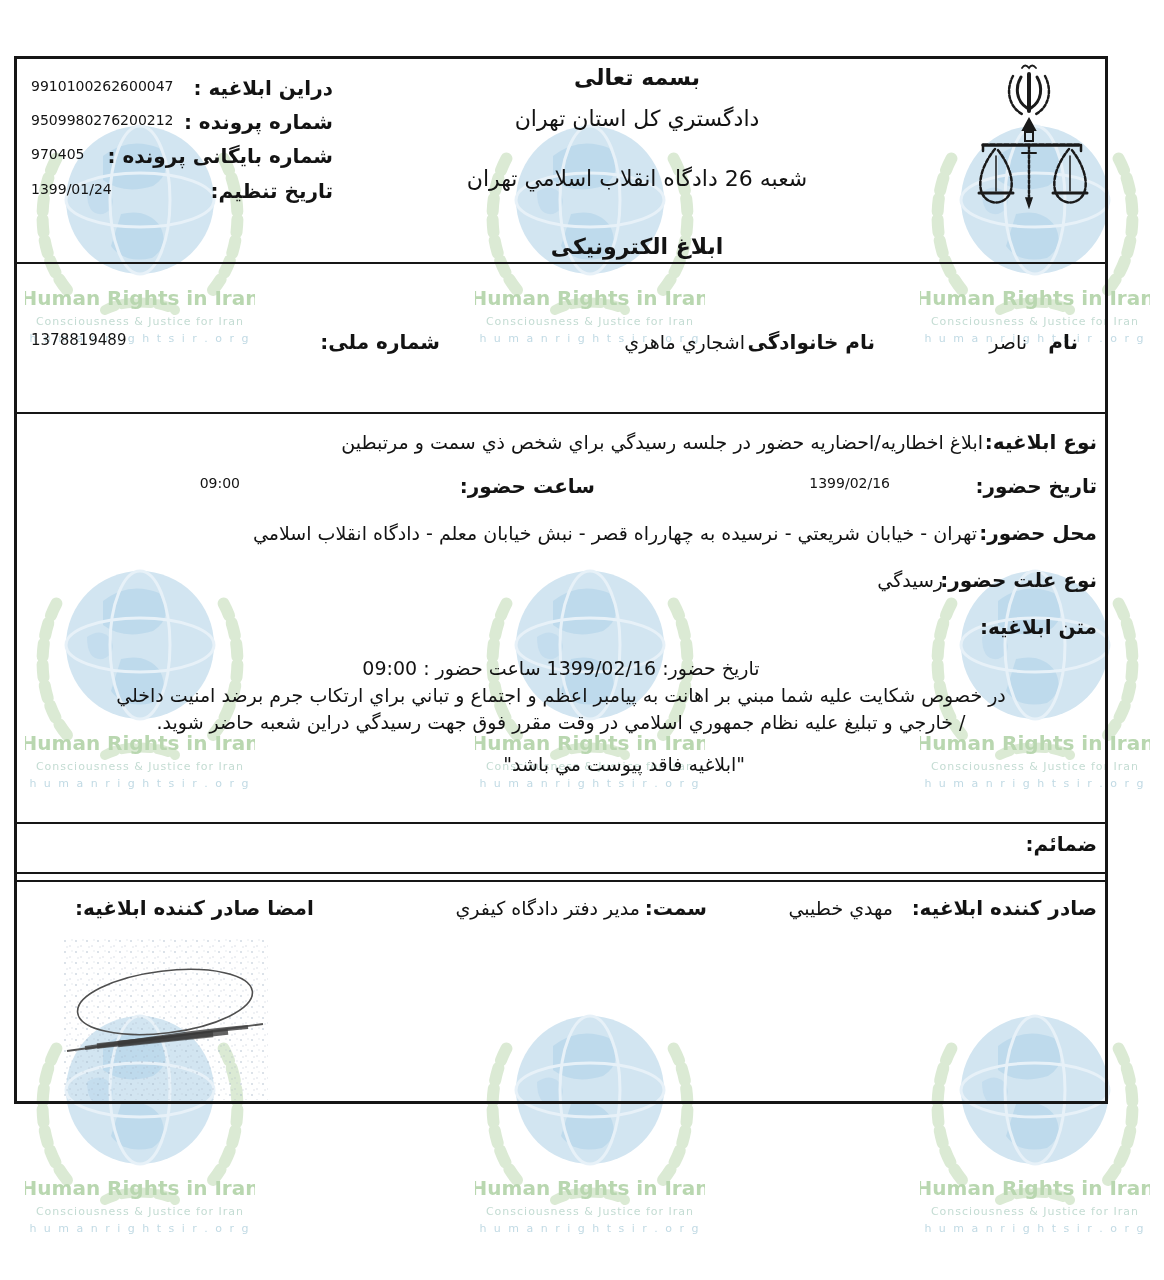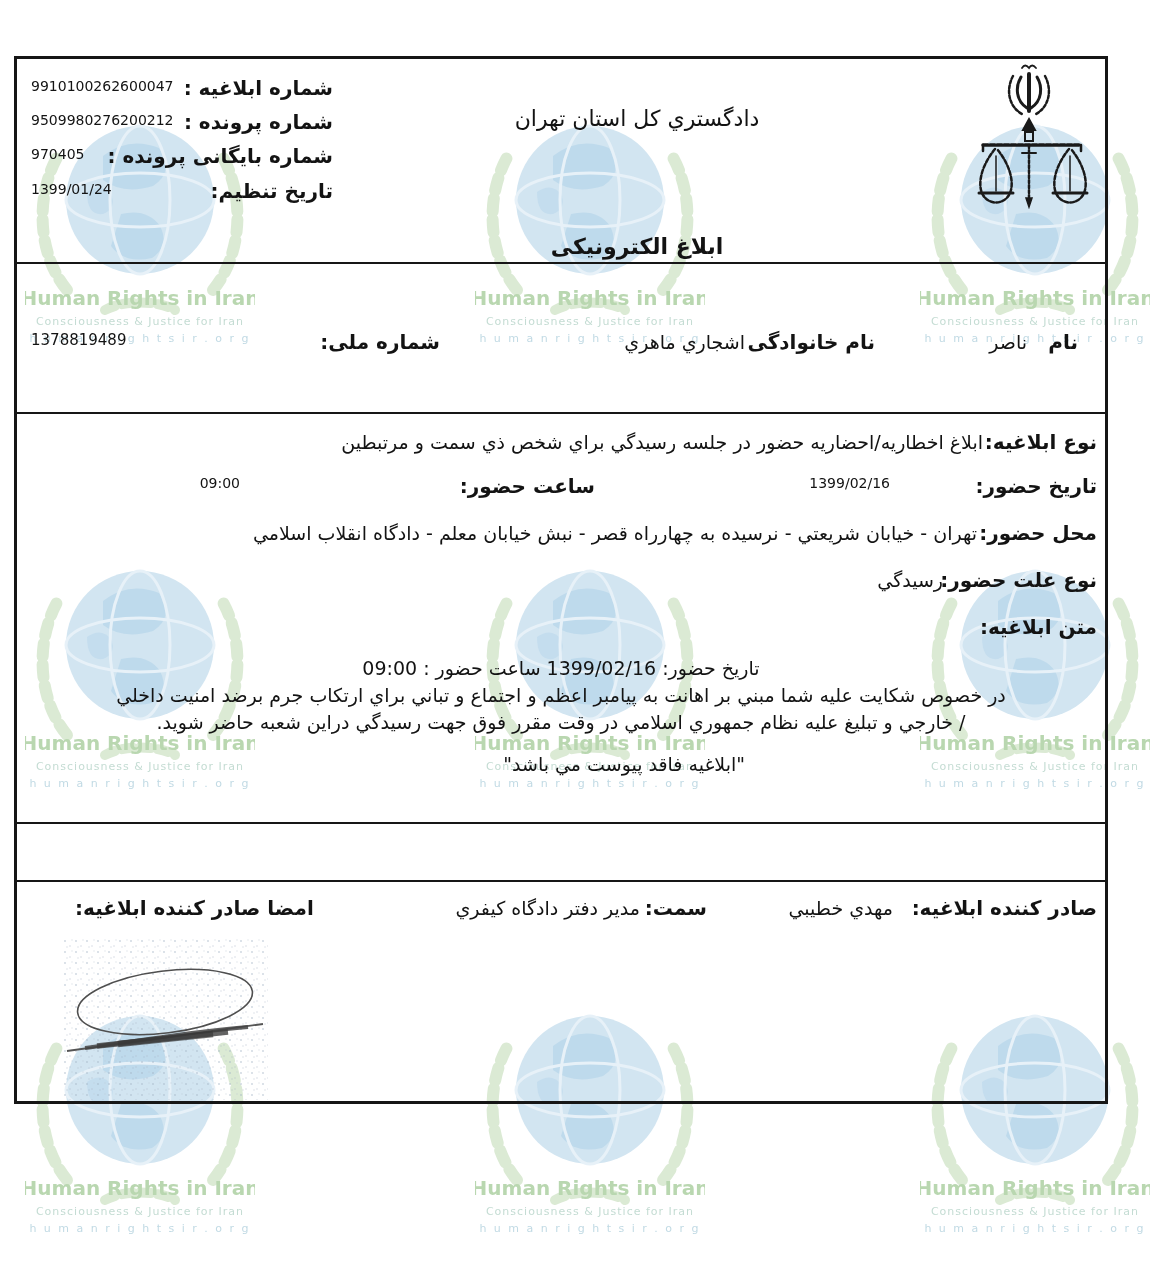--- a/index.html
+++ b/index.html
@@ -72,30 +72,32 @@
     </svg>
   <svg class="wm" style="left:920px;top:972px" width="230" height="275">
       <use href="#wm-sym"></use>
     </svg>
 
   <div class="frame content" style="top:56px;width:1094px;height:1048px;">
 
     <div class="sec sec-line" style="top:0;height:205px;">
 
       <div class="abs num" style="left:14px;top:19px;">9910100262600047</div>
-      <div class="abs lbl fa" style="right:772px;top:17px;">شماره ابلاغیه :</div>
+      <div class="abs lbl fa" style="right:772px;top:17px;">دراین ابلاغیه :</div>
       <div class="abs num" style="left:14px;top:53px;">9509980276200212</div>
       <div class="abs lbl fa" style="right:772px;top:51px;">شماره پرونده :</div>
       <div class="abs num" style="left:14px;top:87px;">970405</div>
       <div class="abs lbl fa" style="right:772px;top:85px;">شماره بایگانی پرونده :</div>
       <div class="abs num" style="left:14px;top:122px;">1399/01/24</div>
       <div class="abs lbl fa" style="right:772px;top:120px;">تاریخ تنظیم:</div>
 
       <div class="center-col" style="left:360px;top:0;width:520px;height:205px;">
+        <div class="abs fa title-lg bold" style="left:0;width:100%;top:6px;">بسمه تعالی</div>
         <div class="abs fa title-lg" style="left:0;width:100%;top:47px;">دادگستري کل استان تهران</div>
+        <div class="abs fa title-lg" style="left:0;width:100%;top:107px;">شعبه 26 دادگاه انقلاب اسلامي تهران</div>
         <div class="abs fa title-lg bold" style="left:0;width:100%;top:175px;">ابلاغ الکترونیکی</div>
       </div>
 
       <svg class="abs" style="left:958px;top:2px;" width="115" height="148" viewBox="0 0 115 148">
         <g stroke="#1a1a1a" fill="none" stroke-linecap="round">
           <path d="M47,7 q3,-5 7,0 q3,-5 7,0" stroke-width="1.8"></path>
           <path d="M54,13 V50" stroke-width="4"></path>
           <path d="M46,16 C40,26 41,40 52,47" stroke-width="3"></path>
           <path d="M62,16 C68,26 67,40 56,47" stroke-width="3"></path>
           <path d="M38,15 C31,28 33,45 47,53" stroke-width="2.5" stroke-dasharray="3 2"></path>
@@ -145,20 +147,23 @@
 
       <div class="abs fa" style="left:30px;right:30px;top:241px;text-align:center;white-space:normal;">
         <div class="val" style="line-height:27px;">تاریخ حضور: 1399/02/16 ساعت حضور : 09:00</div>
         <div class="val" style="line-height:27px;">در خصوص شکایت علیه شما مبني بر اهانت به پیامبر اعظم و اجتماع و تباني براي ارتکاب جرم برضد امنیت داخلي</div>
         <div class="val" style="line-height:27px;">/ خارجي و تبلیغ علیه نظام جمهوري اسلامي در وقت مقرر فوق جهت رسیدگي دراین شعبه حاضر شوید.</div>
       </div>
 
       <div class="abs val fa" style="right:360px;top:339px;">"ابلاغیه فاقد پیوست مي باشد"</div>
     </div>
 
+    <div class="sec sec-line" style="top:765px;height:50px;">
+      <div class="abs lbl fa" style="right:8px;top:8px;">ضمائم:</div>
+    </div>
 
     <div class="sec" style="top:821px;height:221px;border-top:2px solid #161616;">
       <div class="abs lbl fa" style="right:8px;top:14px;">صادر کننده ابلاغیه:</div>
       <div class="abs val fa" style="right:212px;top:15px;">مهدي خطیبي</div>
       <div class="abs lbl fa" style="right:398px;top:14px;">سمت:</div>
       <div class="abs val fa" style="right:465px;top:15px;text-align:center;">مدیر دفتر دادگاه کیفري</div>
       <div class="abs lbl fa" style="left:58px;top:14px;">امضا صادر کننده ابلاغیه:</div>
 
       <svg class="abs" style="left:46px;top:56px;" width="205" height="162" viewBox="0 0 205 162">
         <defs>

